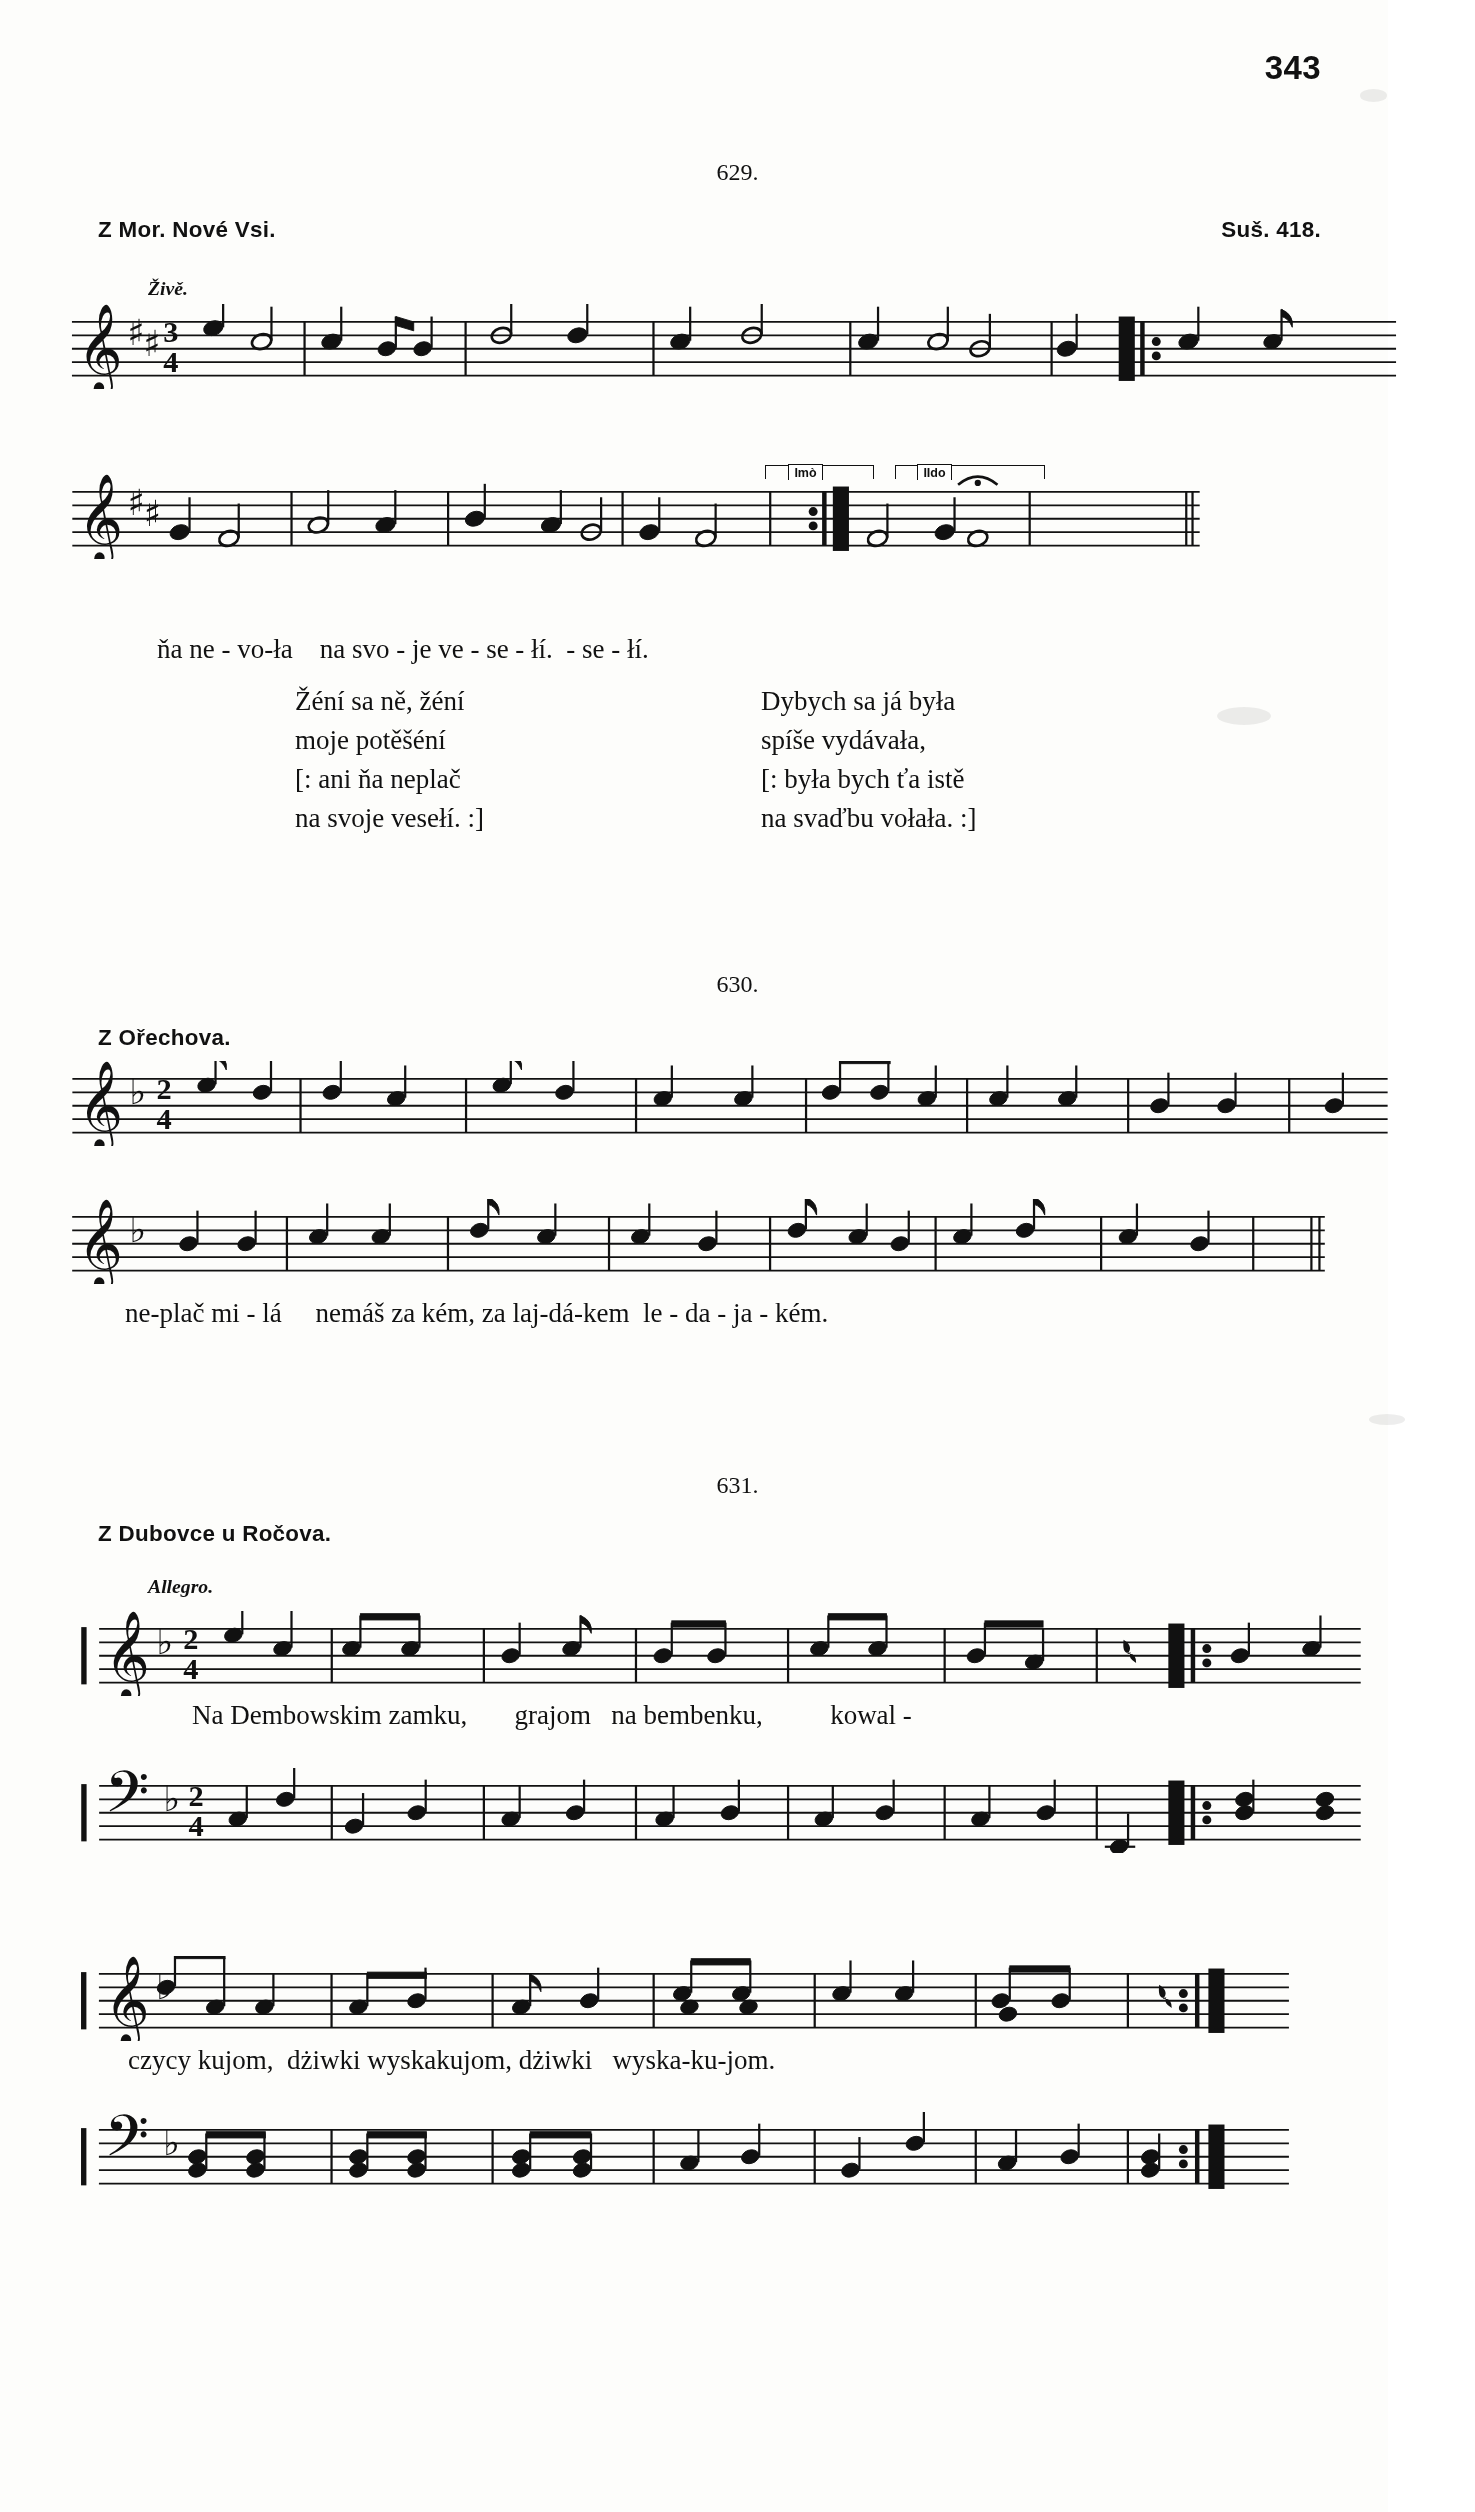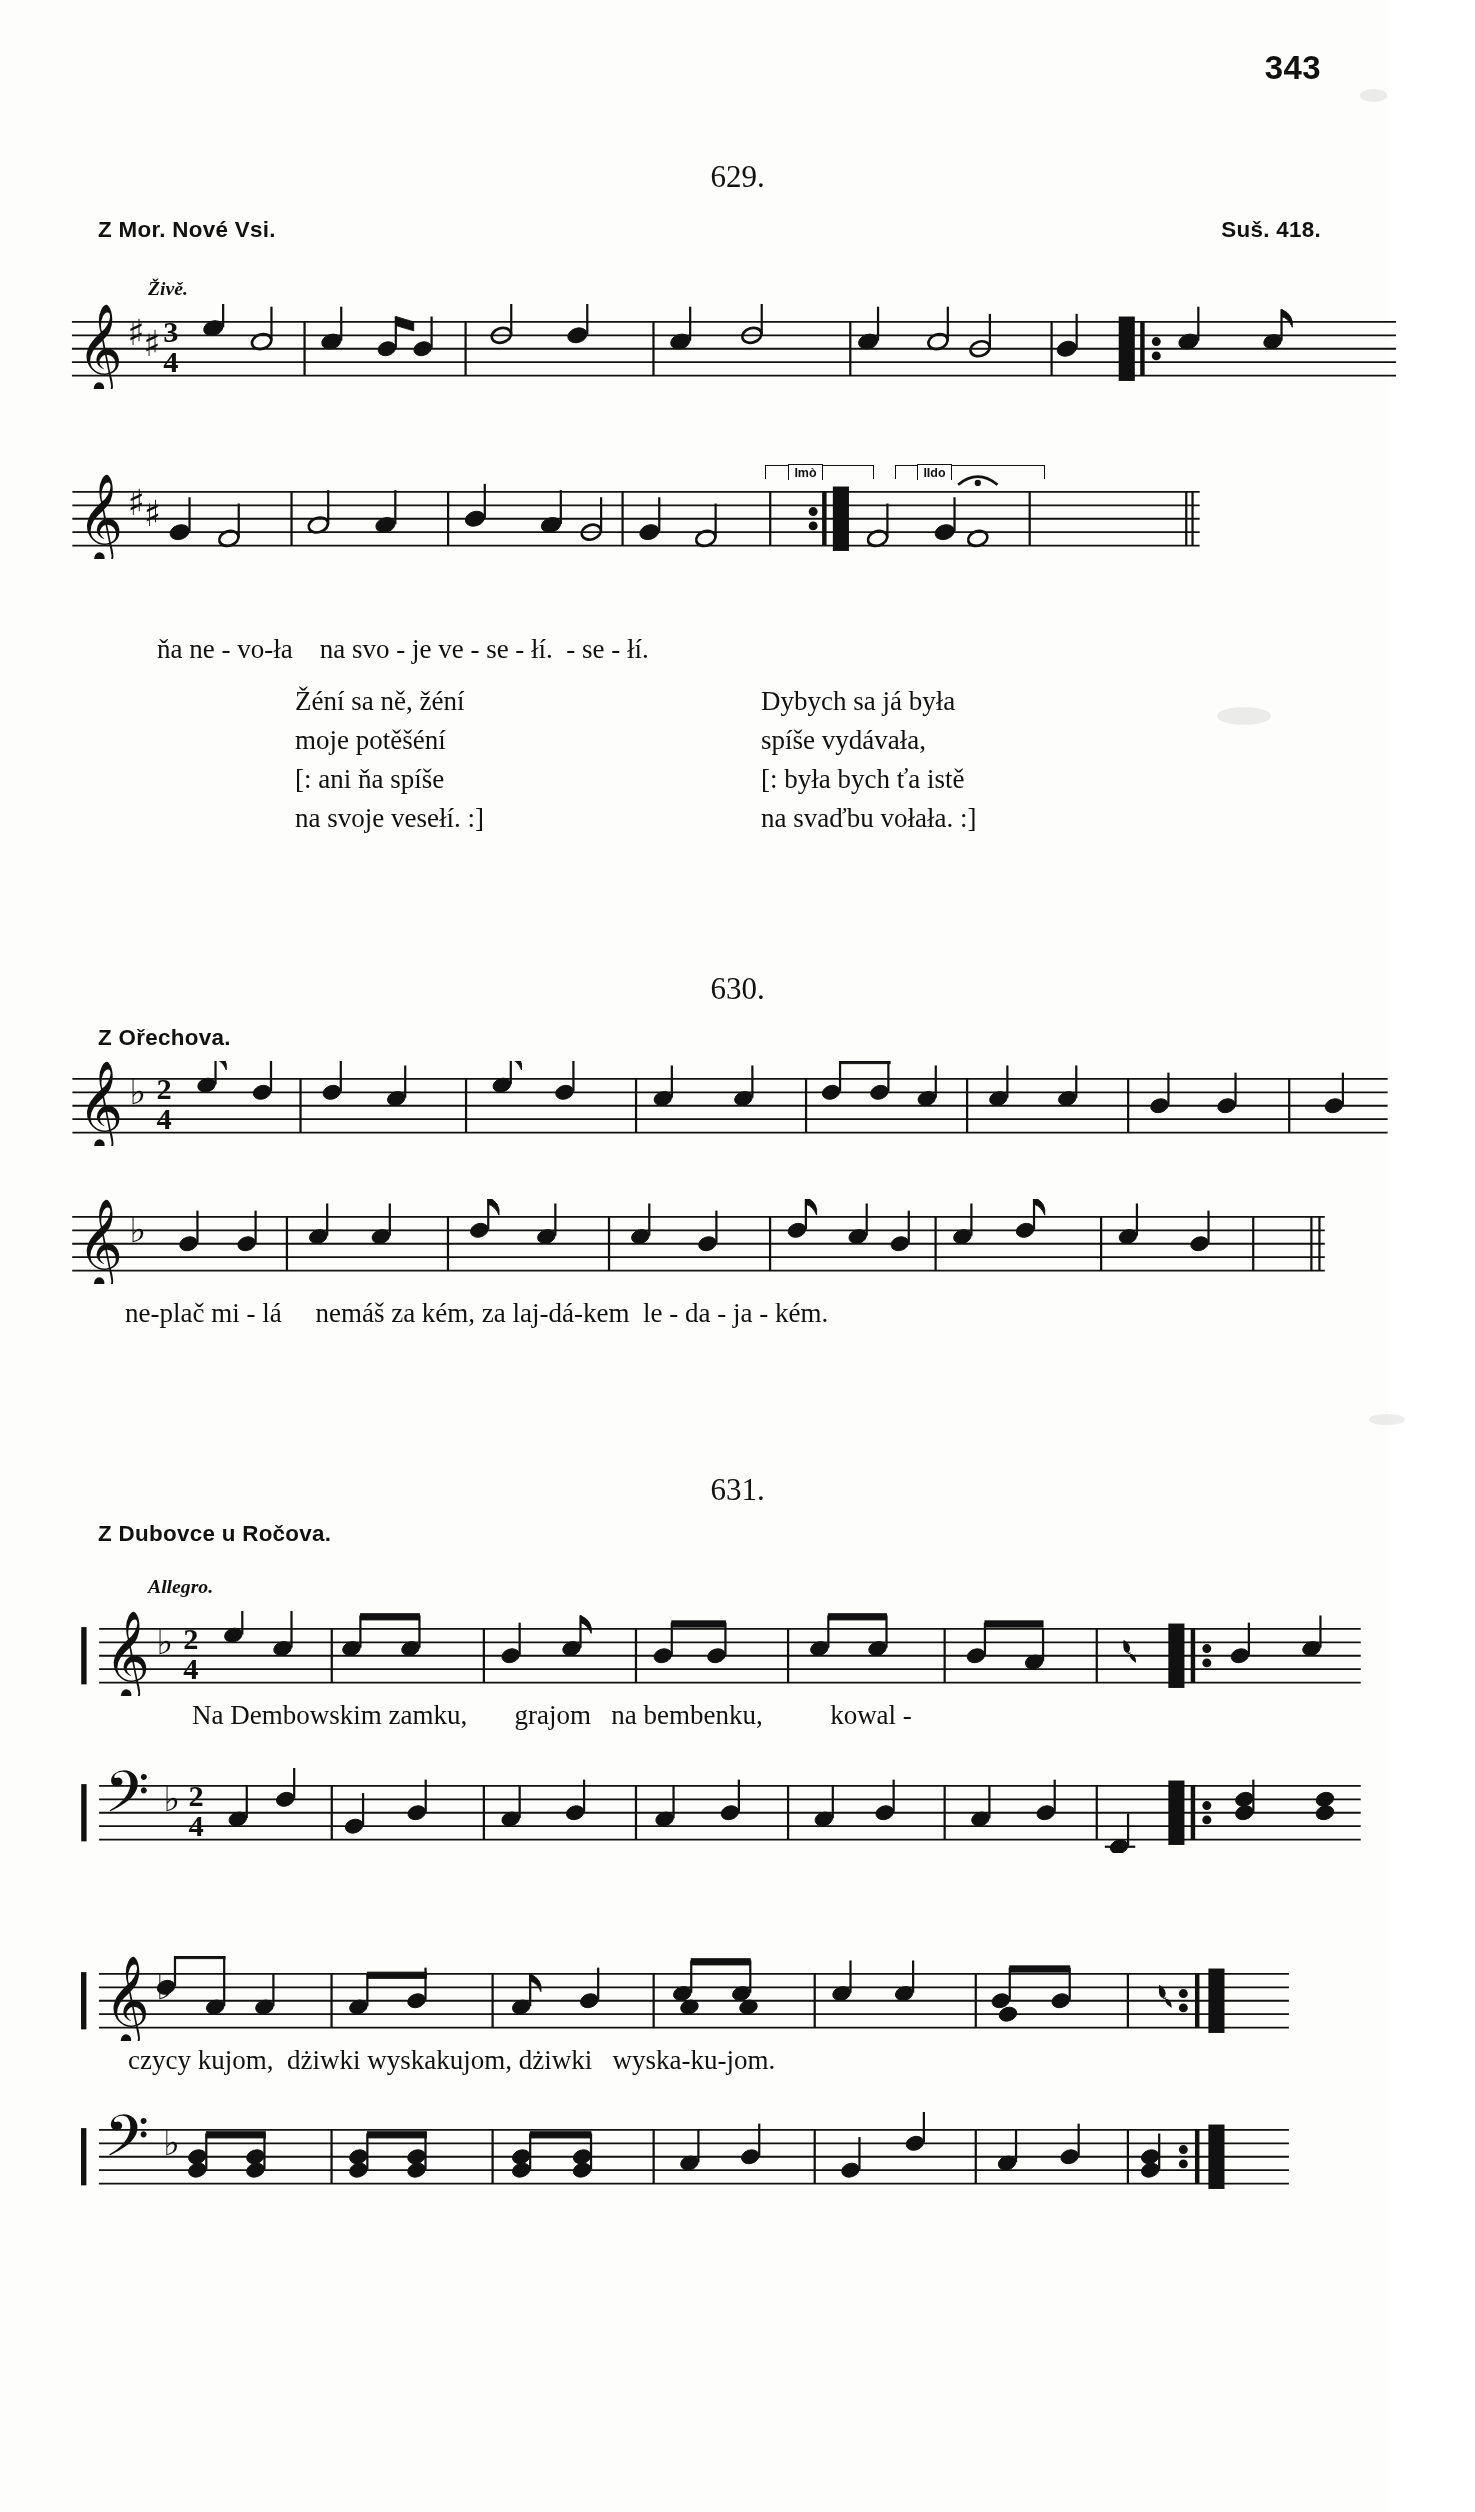--- a/index.html
+++ b/index.html
@@ -26,21 +26,21 @@
     top: 49px;
     right: 67px;
     font-family: "Liberation Sans", sans-serif;
     font-weight: bold;
     font-size: 33px;
     letter-spacing: 0.4px;
   }
   .song-number {
     position: absolute;
     font-family: "Liberation Serif", serif;
-    font-size: 31px;
+    font-size: 24px;
     font-weight: normal;
     text-align: center;
     width: 179px;
   }
   .source-left {
     position: absolute;
     font-family: "Liberation Sans", sans-serif;
     font-size: 22.4px;
     font-weight: bold;
     letter-spacing: 0.3px;
@@ -256,21 +256,21 @@
       </g>
       <circle cx="1022" cy="10" r="3.5" fill="#111"></circle>
     </svg>
   </div>
   <div class="ending-bracket" style="top:465px; left:765px; width:107px;"></div>
   <div class="ending-label" style="top:464px; left:788px;">Imò</div>
   <div class="ending-bracket" style="top:465px; left:895px; width:148px;"></div>
   <div class="ending-label" style="top:464px; left:917px;">IIdo</div>
   <div class="lyric-line" style="top:586px; left:157px;margin-top:48px;">ňa ne - vo-ła    na svo - je ve - se - łí.  - se - łí.</div>
 
-  <div class="verse-block" style="top:682px; left:295px;"><span>Žéní sa ně, žéní</span><br><span>moje potěšéní</span><br><span>[: ani ňa spíše</span><br><span>na svoje vesełí. :]</span></div>
+  <div class="verse-block" style="top:682px; left:295px;"><span>Žéní sa ně, žéní</span><br><span>moje potěšéní</span><br><span>[: ani ňa neplač</span><br><span>na svoje vesełí. :]</span></div>
 
   <div class="verse-block" style="top:682px; left:761px;"><span>Dybych sa já była</span><br><span>spíše vydávała,</span><br><span>[: była bych ťa istě</span><br><span>na svaďbu vołała. :]</span></div>
 
   <div class="song-number" style="top:971px; left:648px;">630.</div>
   <div class="source-left" style="top:1025px; left:98px;">Z Ořechova.</div>
 
   <div class="staff" style="top:1061px; left:63px;">
     <svg width="1334" height="85" viewBox="0 0 1490 95" xmlns="http://www.w3.org/2000/svg">
       <g stroke="#111" stroke-width="2">
         <line x1="10" y1="20" x2="1480" y2="20"></line>

